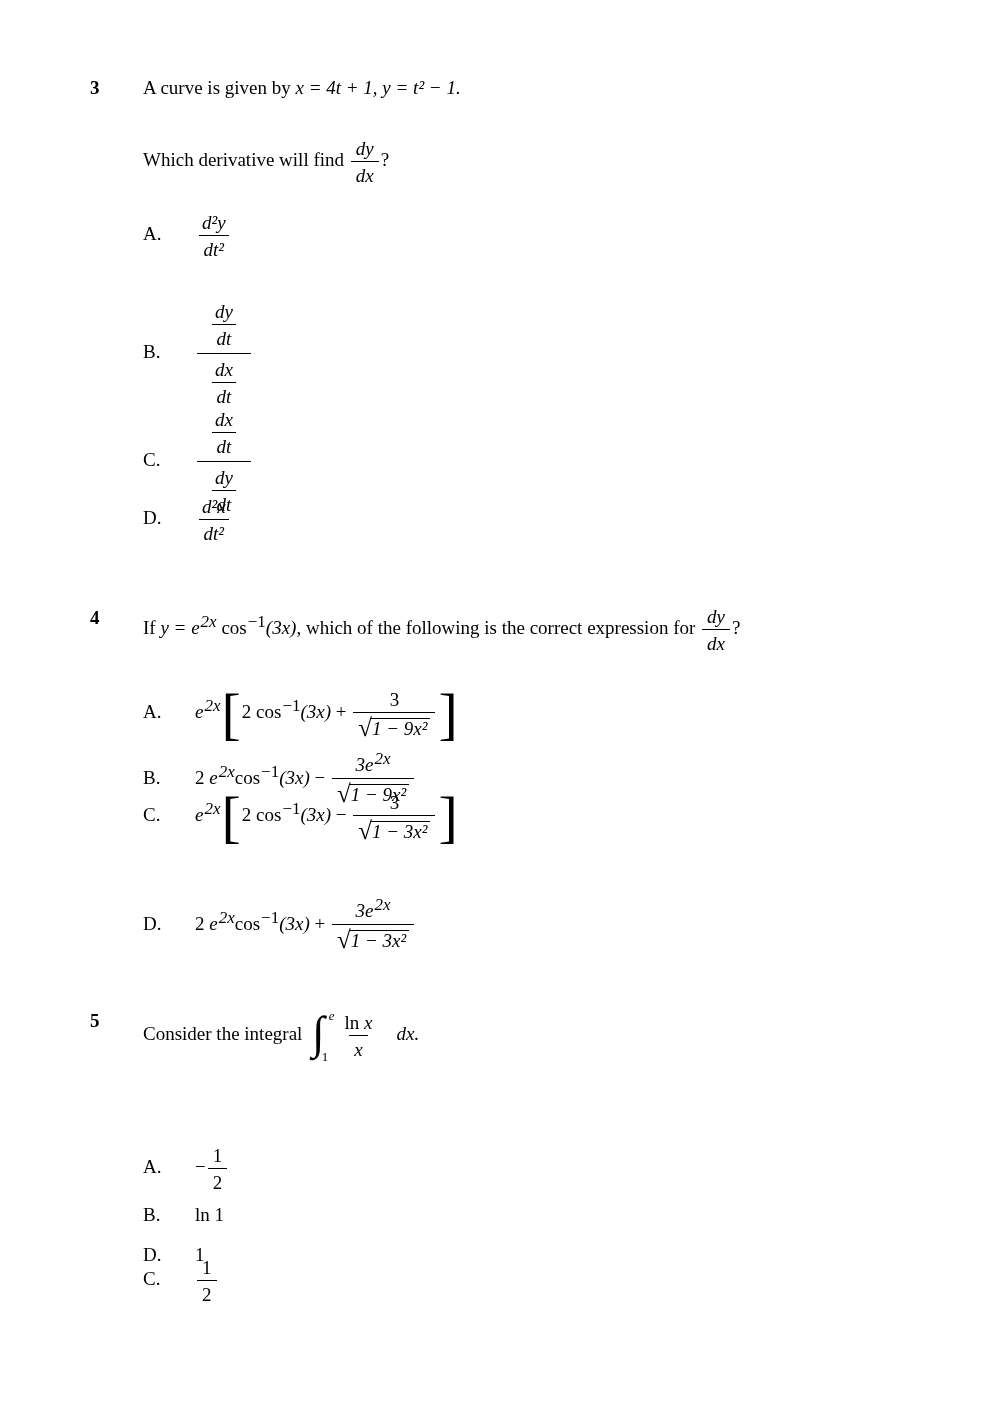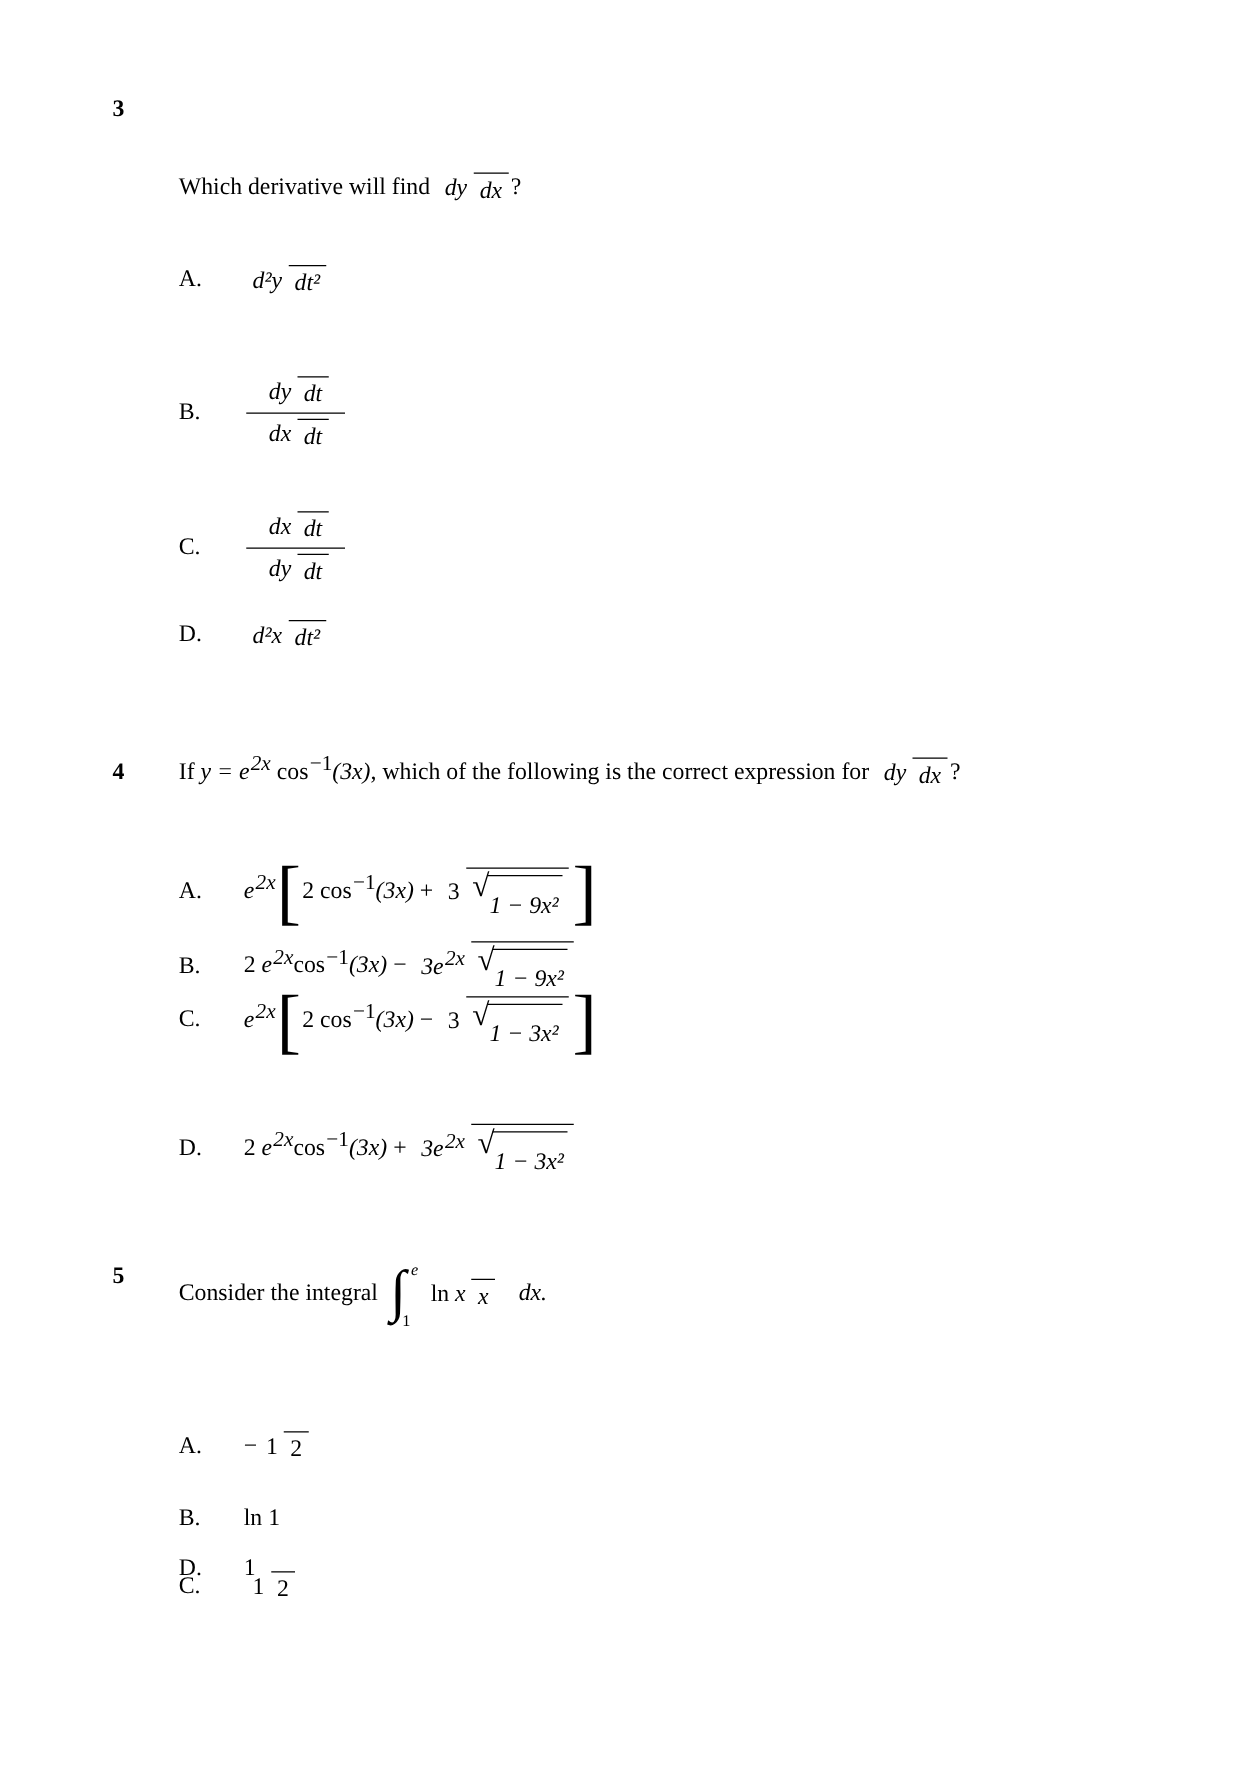--- a/index.html
+++ b/index.html
@@ -33,21 +33,21 @@
   .up{font-style:normal;}
   .sup{
     font-size:17px;
     position:relative;
     top:-7px;
     margin-left:1px;
   }
   
   .frac{
     display:inline-flex;
-    flex-direction:row;
+    flex-direction:column;
     align-items:center;
     vertical-align:middle;
     text-align:center;
     margin:0 2px;
   }
   .frac > .num{padding:0 5px 1px;line-height:23px;}
   .frac > .den{border-top:1.5px solid #000;padding:2px 5px 0;line-height:23px;}
   
   .bigfrac{
     display:inline-flex;
@@ -60,21 +60,21 @@
   .bigfrac > .bf-num{padding:0 13px 3px;}
   .bigfrac > .bf-den{border-top:1.6px solid #000;padding:4px 13px 0;}
   .bigfrac .frac{margin:0;}
   
   .sqrt{display:inline-flex;}
   .rsign{font-size:25px;line-height:25px;font-style:normal;}
   .rbody{
     margin-top:3px;
     margin-left:-2px;
     border-top:1.7px solid #000;
-    padding:14px 3px 0 2px;
+    padding:0 3px 0 2px;
     line-height:20px;
   }
   
   .bigbr{
     font-size:58px;
     line-height:1;
     vertical-align:middle;
     font-style:normal;
     margin:0 1px;
   }
@@ -98,20 +98,23 @@
   .iup{margin-left:7px;font-style:italic;}
   .ilo{font-style:normal;}
 </style>
 </head>
 <body>
 
 <div id="page">
 
   <span class="qnum" style="top:75px">3</span>
 
+  <div class="row" style="top:75px">
+    <span class="up">A curve is given by </span><span class="it">x = 4t + 1, y = t² − 1.</span>
+  </div>
 
   <div class="row" style="top:137px">
     <span class="up">Which derivative will find </span><span class="frac">
         <span class="num it">dy</span>
         <span class="den it">dx</span>
       </span><span class="up">?</span>
   </div>
 
   <div class="row" style="top:211px">
     <span class="olabel">A.</span><span class="frac">

